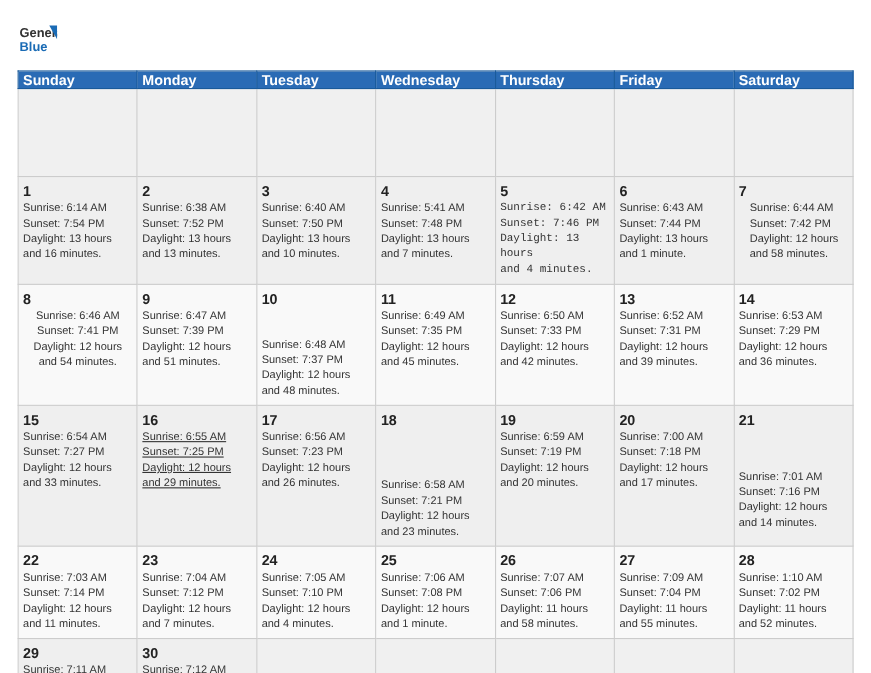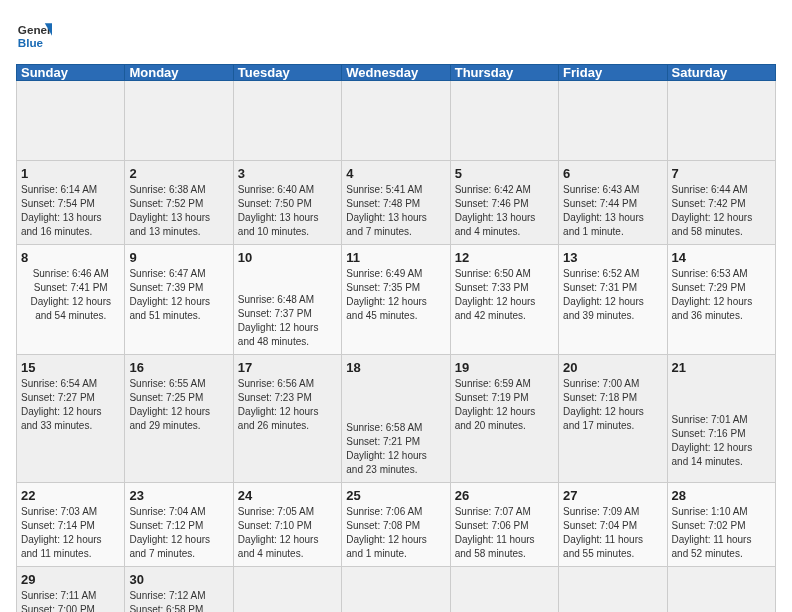--- a/index.html
+++ b/index.html
@@ -152,35 +152,35 @@
         </td>
         <td>
           <span class="day-num">4</span>
           <div class="day-info" style="white-space: pre-line;">Sunrise: 5:41 AM
 Sunset: 7:48 PM
 Daylight: 13 hours
 and 7 minutes.</div>
         </td>
         <td>
           <span class="day-num">5</span>
-          <div class="day-info" style="white-space: pre-line;">Sunrise: 6:42 AM
+          <div class="day-info" style="white-space: pre-line; font-family: Liberation Mono, monospace;">Sunrise: 6:42 AM
 Sunset: 7:46 PM
 Daylight: 13 hours
 and 4 minutes.</div>
         </td>
         <td>
           <span class="day-num">6</span>
           <div class="day-info" style="white-space: pre-line;">Sunrise: 6:43 AM
 Sunset: 7:44 PM
 Daylight: 13 hours
 and 1 minute.</div>
         </td>
         <td>
           <span class="day-num">7</span>
-          <div class="day-info" style="white-space: pre-line;">Sunrise: 6:44 AM
+          <div class="day-info" style="white-space: pre-line; margin-left: 10px;">Sunrise: 6:44 AM
 Sunset: 7:42 PM
 Daylight: 12 hours
 and 58 minutes.</div>
         </td>
       </tr>
       <tr>
         <td>
           <span class="day-num">8</span>
           <div class="day-info" style="white-space: pre-line; text-align: center;">Sunrise: 6:46 AM
 Sunset: 7:41 PM
@@ -233,21 +233,21 @@
       <tr>
         <td>
           <span class="day-num">15</span>
           <div class="day-info" style="white-space: pre-line;">Sunrise: 6:54 AM
 Sunset: 7:27 PM
 Daylight: 12 hours
 and 33 minutes.</div>
         </td>
         <td>
           <span class="day-num">16</span>
-          <div class="day-info" style="white-space: pre-line;">Sunrise: 6:55 AM
+          <div class="day-info" style="white-space: pre-line; text-decoration: underline;">Sunrise: 6:55 AM
 Sunset: 7:25 PM
 Daylight: 12 hours
 and 29 minutes.</div>
         </td>
         <td>
           <span class="day-num">17</span>
           <div class="day-info" style="white-space: pre-line;">Sunrise: 6:56 AM
 Sunset: 7:23 PM
 Daylight: 12 hours
 and 26 minutes.</div>

